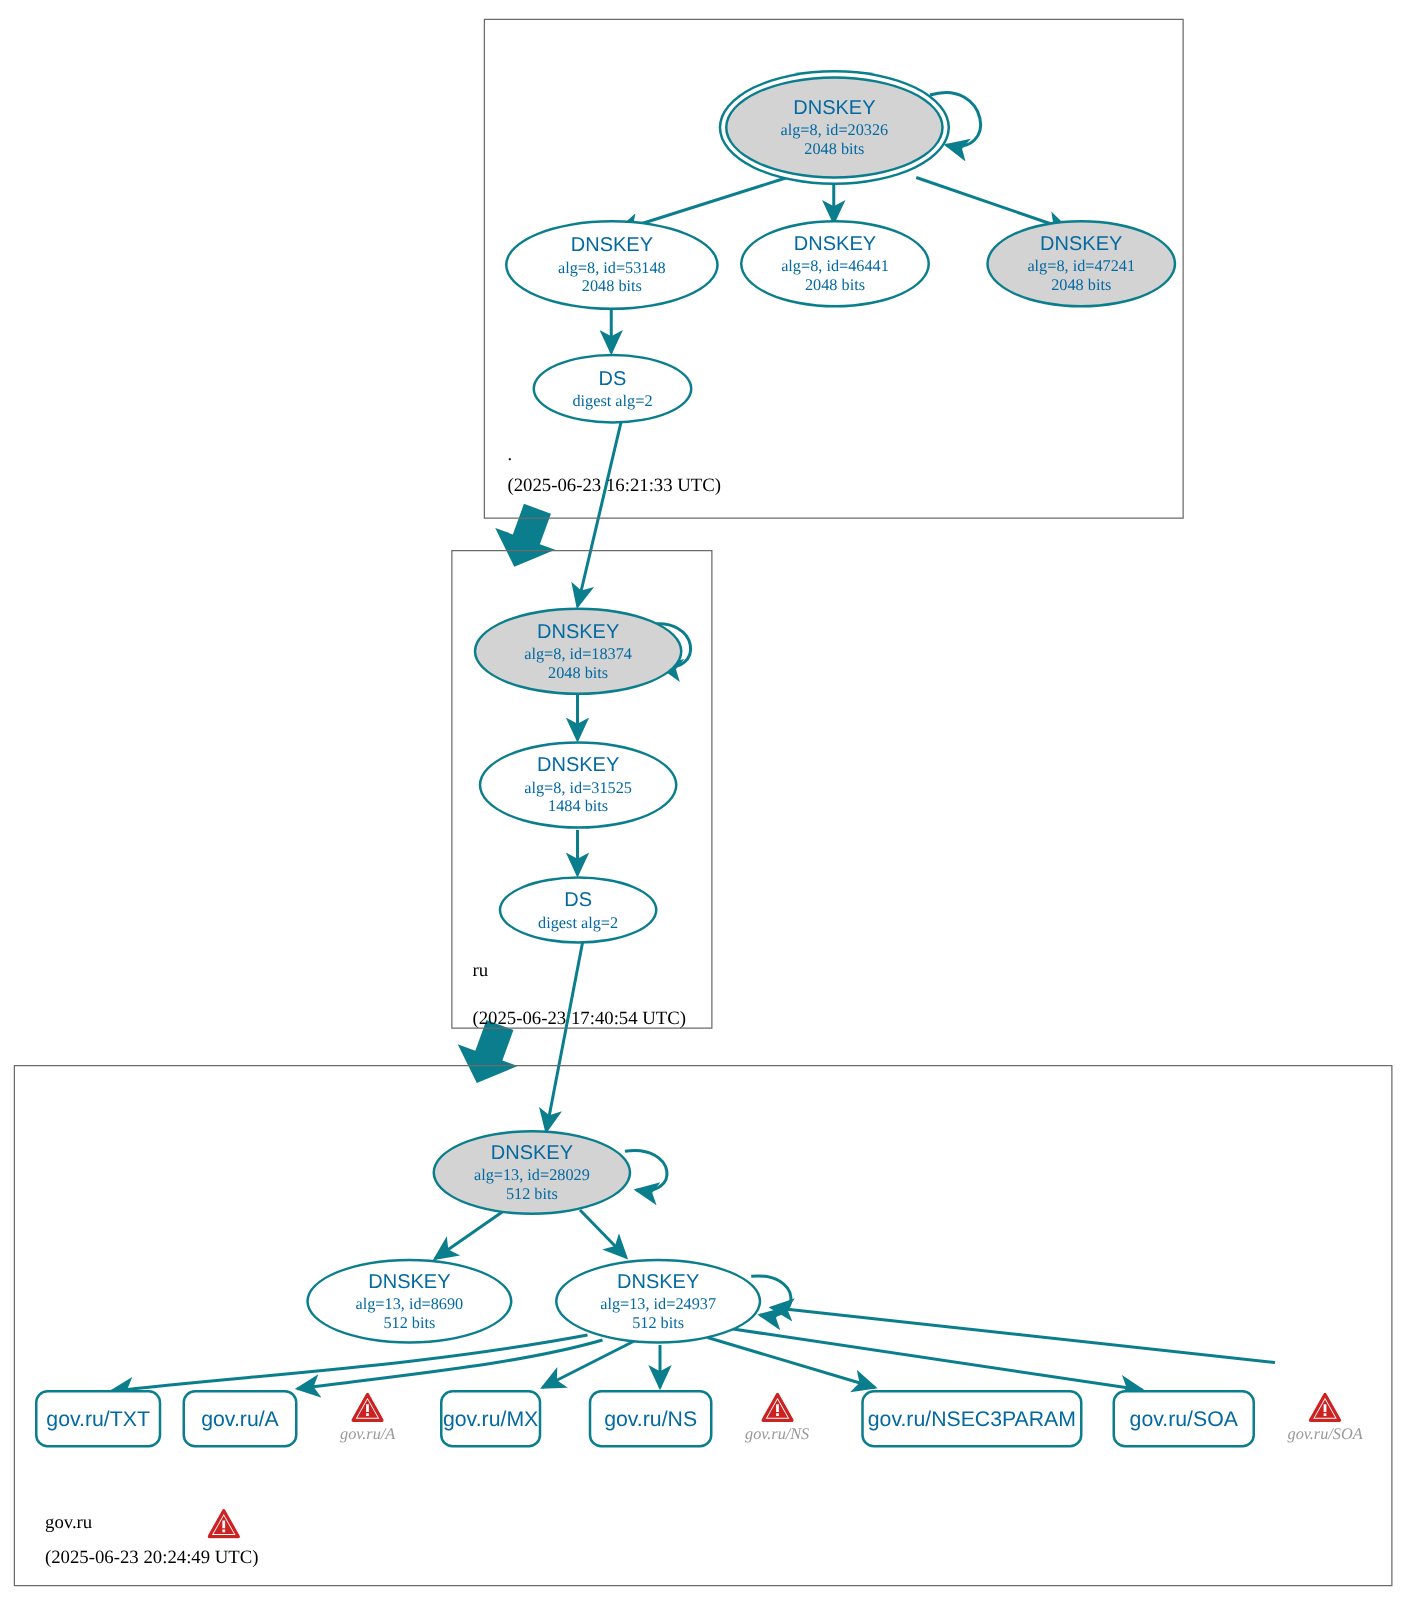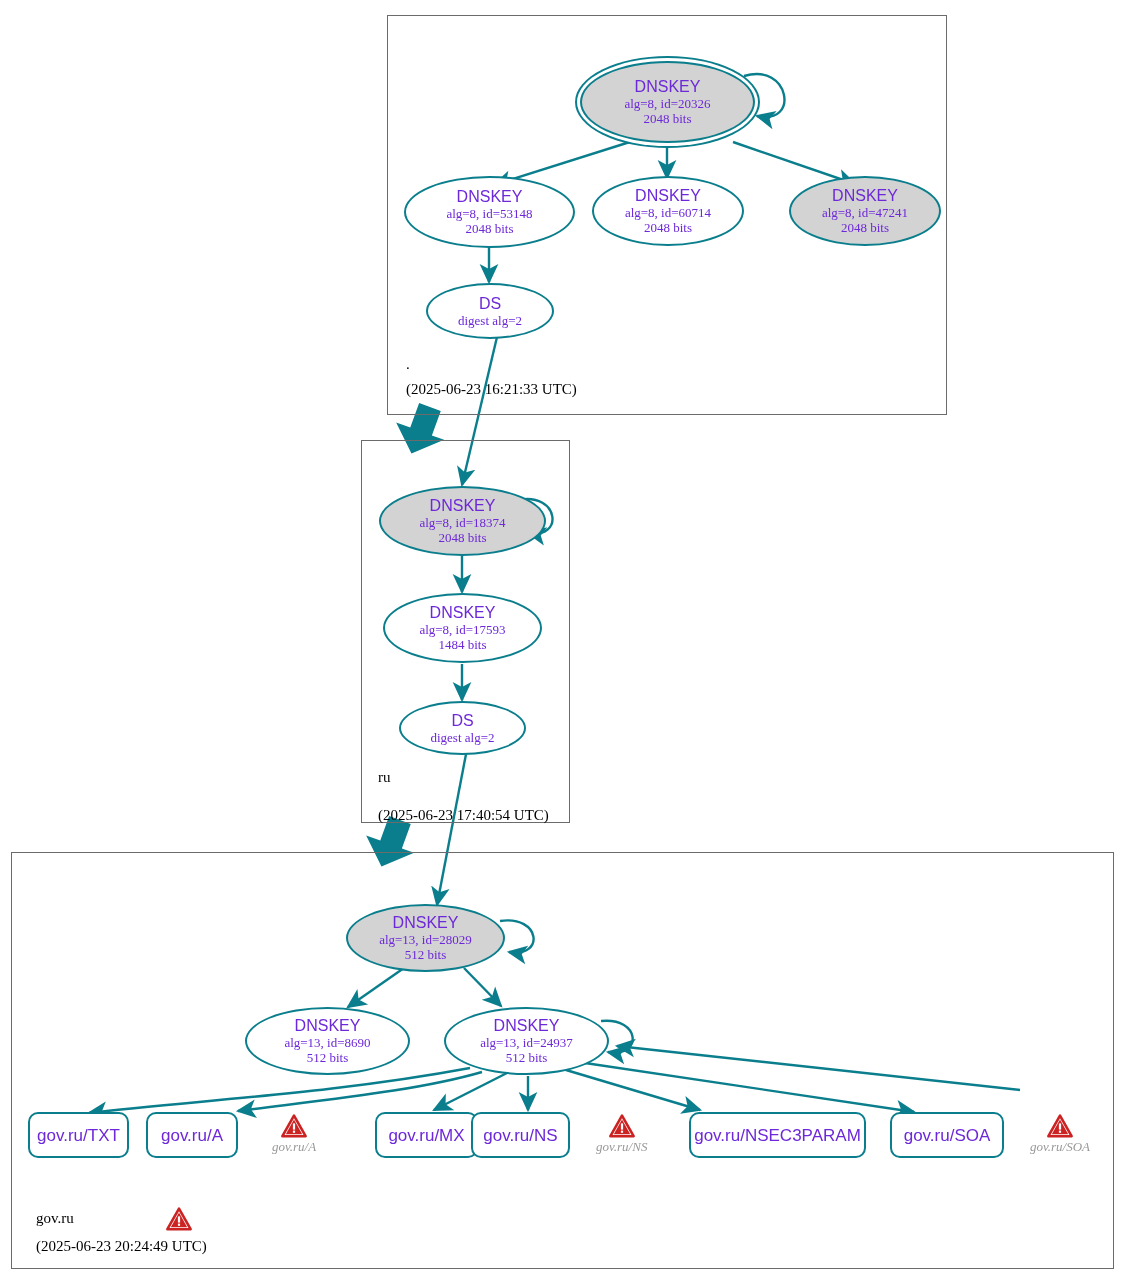--- a/index.html
+++ b/index.html
@@ -42,21 +42,21 @@
     white-space: nowrap;
   }
   .node {
     position: absolute;
     box-sizing: border-box;
     display: flex;
     flex-direction: column;
     align-items: center;
     justify-content: center;
     text-align: center;
-    color: #6d28d9;
+    color: #0369a1;
   }
   .ellipse {
     border: 2px solid #0a7e8c;
     border-radius: 50%;
     background: #ffffff;
   }
   .ellipse.shaded { background: #d3d3d3; }
   .ellipse.anchor {
     box-shadow: 0 0 0 3px #ffffff, 0 0 0 5px #0a7e8c;
   }
@@ -192,21 +192,21 @@
 </div>
 
 <div class="node ellipse" style="left:404px; top:176px; width:171px; height:72px;">
   <div class="node-title">DNSKEY</div>
   <div class="node-sub">alg=8, id=53148</div>
   <div class="node-sub">2048 bits</div>
 </div>
 
 <div class="node ellipse" style="left:592px; top:176px; width:152px; height:70px;">
   <div class="node-title">DNSKEY</div>
-  <div class="node-sub">alg=8, id=60714</div>
+  <div class="node-sub">alg=8, id=46441</div>
   <div class="node-sub">2048 bits</div>
 </div>
 
 <div class="node ellipse shaded" style="left:789px; top:176px; width:152px; height:70px;">
   <div class="node-title">DNSKEY</div>
   <div class="node-sub">alg=8, id=47241</div>
   <div class="node-sub">2048 bits</div>
 </div>
 
 <div class="node ellipse" style="left:426px; top:283px; width:128px; height:56px;">
@@ -215,21 +215,21 @@
 </div>
 
 <div class="node ellipse shaded" style="left:379px; top:486px; width:167px; height:70px;">
   <div class="node-title">DNSKEY</div>
   <div class="node-sub">alg=8, id=18374</div>
   <div class="node-sub">2048 bits</div>
 </div>
 
 <div class="node ellipse" style="left:383px; top:593px; width:159px; height:70px;">
   <div class="node-title">DNSKEY</div>
-  <div class="node-sub">alg=8, id=17593</div>
+  <div class="node-sub">alg=8, id=31525</div>
   <div class="node-sub">1484 bits</div>
 </div>
 
 <div class="node ellipse" style="left:399px; top:701px; width:127px; height:54px;">
   <div class="node-title">DS</div>
   <div class="node-sub">digest alg=2</div>
 </div>
 
 <div class="node ellipse shaded" style="left:346px; top:904px; width:159px; height:68px;">
   <div class="node-title">DNSKEY</div>
@@ -250,21 +250,21 @@
 </div>
 
 <div class="node rrset" style="left:28px; top:1112px; width:101px; height:46px;">
   <div class="rrset-label">gov.ru/TXT</div>
 </div>
 
 <div class="node rrset" style="left:146px; top:1112px; width:92px; height:46px;">
   <div class="rrset-label">gov.ru/A</div>
 </div>
 
-<div class="node rrset" style="left:352px; top:1112px; width:103px; height:46px;margin-left:23px;">
+<div class="node rrset" style="left:352px; top:1112px; width:81px; height:46px;">
   <div class="rrset-label">gov.ru/MX</div>
 </div>
 
 <div class="node rrset" style="left:471px; top:1112px; width:99px; height:46px;">
   <div class="rrset-label">gov.ru/NS</div>
 </div>
 
 <div class="node rrset" style="left:689px; top:1112px; width:177px; height:46px;">
   <div class="rrset-label">gov.ru/NSEC3PARAM</div>
 </div>

